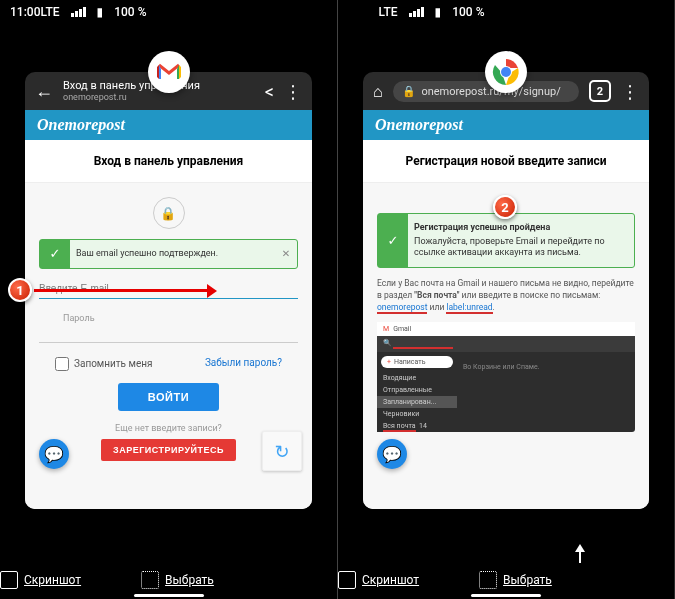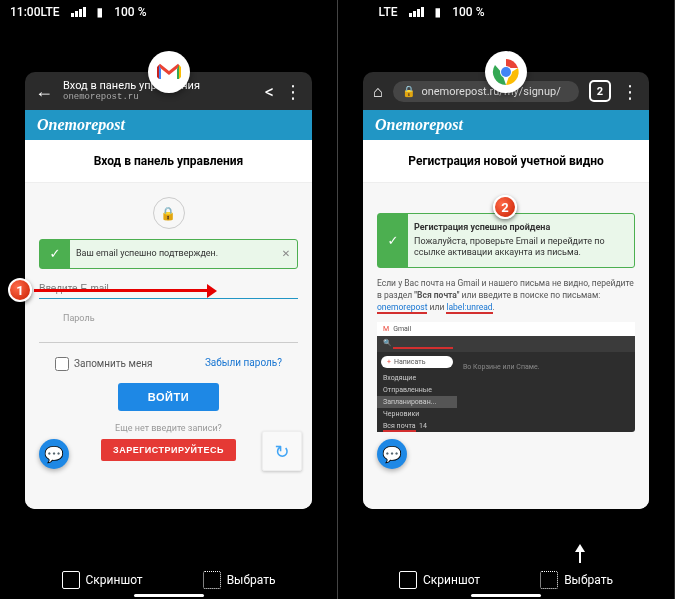--- a/index.html
+++ b/index.html
@@ -8,21 +8,21 @@
   .phone + .phone { border-left: 1px solid #444; }
   .status-bar { height: 24px; display: flex; align-items: center; justify-content: flex-start; padding: 0 10px; color: #fff; font-size: 12px; font-weight: 500; }
   .status-right { display: flex; align-items: center; gap: 11px; }
   .sig { display: inline-flex; align-items: flex-end; gap: 1px; }
   .sig b { width: 3px; background: #fff; display: block; }
   .card-area { position: absolute; top: 35px; left: 25px; right: 25px; bottom: 60px; }
   .app-icon { width: 42px; height: 42px; position: absolute; top: 16px; left: 50%; transform: translateX(-50%); z-index: 5; border-radius: 50%; background: #fff; display: flex; align-items: center; justify-content: center; box-shadow: 0 2px 6px rgba(0,0,0,.4); }
   .tab-header { position: absolute; top: 37px; left: 0; right: 0; height: 38px; background: #2b2b2b; border-radius: 10px 10px 0 0; display: flex; align-items: center; padding: 0 10px; gap: 10px; color: #fff; }
   .tab-header .arrow, .tab-header .sh { font-size: 18px; }
   .tab-title { flex: 1; font-size: 11px; line-height: 1.15; overflow: hidden; }
-  .tab-title .sub { color: #aaa; font-size: 9px; font-family: Liberation Mono, monospace; }
+  .tab-title .sub { color: #aaa; font-size: 9px; }
   .tab-url { flex: 1; background: #454545; border-radius: 20px; padding: 4px 10px; font-size: 11px; color: #ddd; display: flex; align-items: center; gap: 5px; }
   .tab-count { width: 22px; height: 22px; border: 2px solid #fff; border-radius: 5px; display: flex; align-items: center; justify-content: center; font-size: 11px; font-weight: bold; }
   .page { position: absolute; top: 75px; left: 0; right: 0; bottom: 30px; background: #fff; overflow: hidden; border-radius: 0 0 10px 10px; }
   .brand { background: #2196c5; color: #fff; padding: 6px 12px; font-family: cursive; font-style: italic; font-size: 16px; font-weight: bold; }
   .page-title { background: #fff; text-align: center; padding: 14px 8px; font-size: 12px; font-weight: bold; border-bottom: 1px solid #eee; }
   .page-body { padding: 10px 14px; font-size: 10px; color: #555; background: #f7f7f7; height: 100%; }
   .lock-circle { width: 32px; height: 32px; border: 1px solid #ccc; border-radius: 50%; margin: 4px auto 10px; display: flex; align-items: center; justify-content: center; color: #aaa; font-size: 13px; }
   .success { display: flex; border: 1px solid #4caf50; background: #eaf7ea; border-radius: 3px; margin-bottom: 10px; }
   .success .chk { width: 30px; background: #4caf50; display: flex; align-items: center; justify-content: center; color: #fff; font-size: 13px; }
   .success .msg { flex: 1; padding: 8px 6px; font-size: 9px; color: #333; line-height: 1.3; }
@@ -45,21 +45,21 @@
   .gmail-shot { background: #2d2d2d; border-radius: 3px; padding: 0; font-size: 7px; color: #ccc; }
   .gmail-top { background: #fff; color: #555; padding: 3px 6px; display: flex; align-items: center; gap: 4px; }
   .gmail-search { background: #3b3b3b; color: #aaa; padding: 3px 6px; }
   .gmail-row { display: flex; }
   .gmail-left { width: 80px; background: #2d2d2d; }
   .gmail-left .li { padding: 2px 6px; color: #ccc; }
   .gmail-left .li.sel { background: #555; }
   .gmail-left .compose { background: #fff; color: #555; border-radius: 12px; margin: 4px; padding: 2px 6px; display: flex; align-items: center; gap: 3px; }
   .gmail-right { flex: 1; padding: 11px 6px; color: #888; }
   .red-ul { border-bottom: 2px solid #d32f2f; }
-  .bottom-bar { position: absolute; bottom: 10px; left: 0; right: 0; display: flex; justify-content: center; gap: 60px; color: #fff; font-size: 12px; }
+  .bottom-bar { position: absolute; bottom: 10px; left: 0; right: 0; display: flex; gap: 60px; color: #fff; font-size: 12px; text-decoration: underline; }
   .bb-item { display: flex; align-items: center; gap: 6px; }
   .bb-icon { width: 18px; height: 18px; border: 1.5px solid #fff; border-radius: 2px; position: relative; }
   .bb-icon.dotted { border-style: dotted; }
   .home-ind { position: absolute; bottom: 2px; left: 50%; transform: translateX(-50%); width: 70px; height: 3px; background: #fff; border-radius: 2px; }
   .callout { position: absolute; width: 24px; height: 24px; border-radius: 50%; background: radial-gradient(circle at 35% 35%, #ff6b4a, #c81e00); border: 2px solid #fff; box-shadow: 0 2px 4px rgba(0,0,0,.5); color: #fff; font-weight: bold; display: flex; align-items: center; justify-content: center; font-size: 13px; z-index: 20; }
   .arrow-red { position: absolute; height: 3px; background: #e60000; z-index: 19; }
   .arrow-red:after { content: ""; position: absolute; right: -8px; top: -5px; border-left: 10px solid #e60000; border-top: 7px solid transparent; border-bottom: 7px solid transparent; }
   .arrow-white { position: absolute; width: 2px; background: #fff; z-index: 19; }
   .arrow-white:after { content: ""; position: absolute; left: -4px; top: -6px; border-bottom: 8px solid #fff; border-left: 5px solid transparent; border-right: 5px solid transparent; }
 </style>
@@ -182,21 +182,21 @@
       <span>⌂</span>
       <div class="tab-url">
           <span>🔒</span>
           <span>onemorepost.ru/my/signup/</span>
         </div>
       <span class="tab-count">2</span>
       <span class="sh">⋮</span>
     </div>
     <div class="page">
       <div class="brand">Onemorepost</div>
-      <div class="page-title">Регистрация новой учетной видно</div>
+      <div class="page-title">Регистрация новой введите записи</div>
       <div class="page-body">
         <div class="success" style="margin-top:20px">
           <div class="chk">✓</div>
           <div class="msg"><b>Регистрация успешно пройдена</b><span>Пожалуйста, проверьте Email и перейдите по ссылке активации аккаунта из письма.</span></div>
         </div>
         <div class="help-text">
           <span>Если у Вас почта на Gmail и нашего письма не видно, перейдите в раздел </span><b>"Вся почта"</b><span> или введите в поиске по письмам: </span><span class="link red-ul">onemorepost</span><span> или </span><span class="link red-ul">label:unread</span>.
         </div>
         <div class="gmail-shot">
           <div class="gmail-top">

